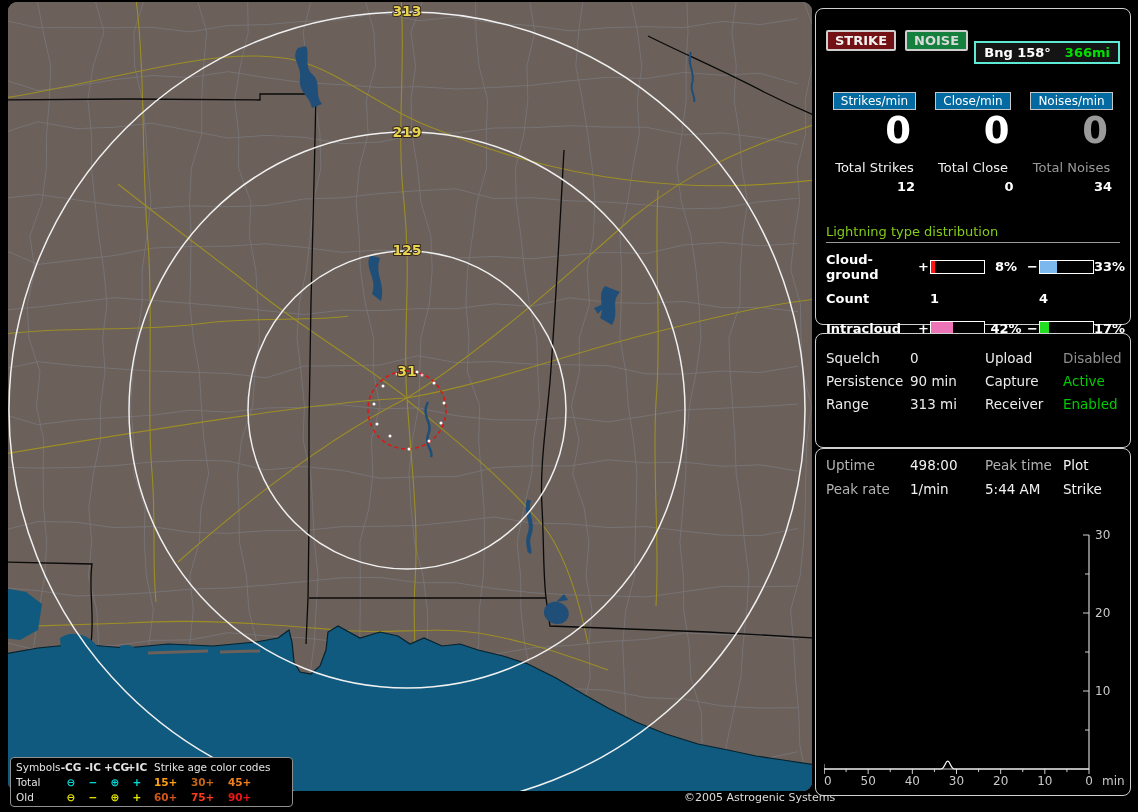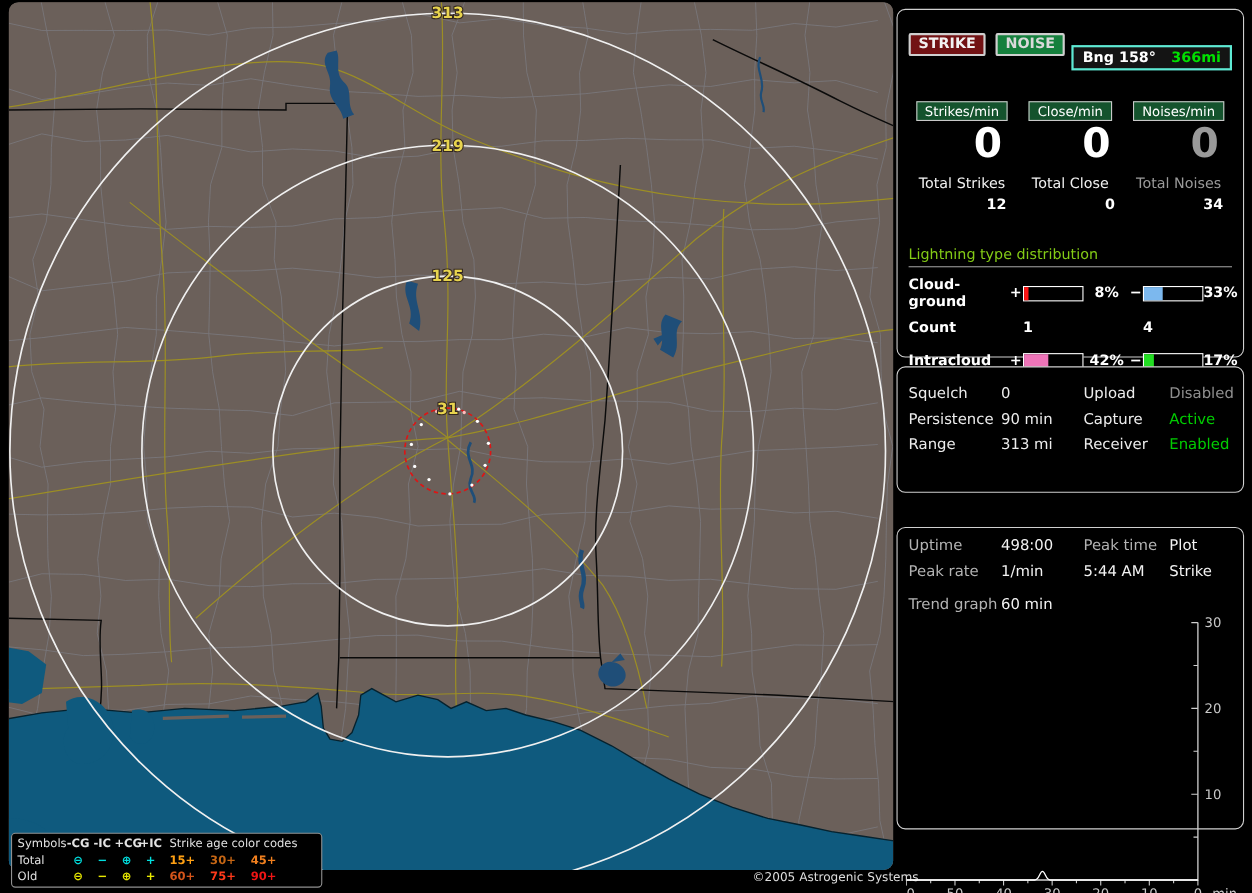--- a/index.html
+++ b/index.html
@@ -19,30 +19,30 @@
   .legend .lrow{display:flex;align-items:center;height:15px;white-space:nowrap;}
   .legend .w-label{width:44px;}
   .legend .w-sym{width:22px;text-align:center;font-weight:bold;}
   .legend .age-area{margin-left:6px;display:flex;}
   .legend .w-age{width:37px;font-weight:bold;}
   
   .panel{position:absolute;left:815px;width:316px;background:#000;border:1px solid #d0d0d0;
          border-radius:8px;box-sizing:border-box;color:#f0f0f0;}
   .panel1{top:8px;height:317px;padding:8px 10px;}
   .panel2{top:333px;height:115px;padding:6px 10px;}
-  .panel3{top:479px;height:275px;padding:6px 10px;}
+  .panel3{top:448px;height:348px;padding:6px 10px;}
   .row-top{display:flex;align-items:center;}
   .btn{font-weight:bold;font-size:13px;padding:1px 7px;border:2px solid #cfcfcf;border-radius:2px;cursor:pointer;}
   .btn-strike{background:#721214;color:#f2f2f2;}
   .btn-noise{background:#15803d;color:#dadada;margin-left:9px;}
   .bearing{margin-left:auto;background:#141414;border:2px solid #5eead4;padding:2px 8px;
            display:flex;gap:14px;font-size:13px;font-weight:bold;color:#fff;margin-top:24px;}
   .counters{display:flex;justify-content:space-between;margin-top:26px;}
   .counter{width:97px;text-align:center;}
-  .counter .hdr{display:inline-block;background:#14532d;color:#fff;font-size:12px;
+  .counter .hdr{display:inline-block;background:#0369a1;color:#fff;font-size:12px;
                 padding:1px 7px;border:1px solid #c8c8c8;cursor:pointer;}
   .counter .rate{font-size:37px;font-weight:bold;color:#fff;text-align:right;
                  padding-right:12px;line-height:1.05;margin-top:2px;}
   .counter .total-label{font-size:13px;color:#f0f0f0;margin-top:9px;}
   .counter .total{font-size:13px;color:#fff;text-align:right;padding-right:8px;margin-top:4px;font-weight:bold;}
   .counter.dim .rate,.counter.dim .total-label{color:#9a9a9a;}
   .dist{margin-top:30px;}
   .dist-title{color:#84cc16;font-size:13px;border-bottom:1px solid #9a9a9a;padding-bottom:3px;}
   .dist-row{display:grid;grid-template-columns:92px 12px 55px 42px 12px 55px 1fr;
             align-items:center;margin-top:9px;font-size:13px;font-weight:bold;color:#fff;}
@@ -301,24 +301,20 @@
       <span class="lbl">Uptime</span>
       <span class="val">498:00</span>
       <span class="lbl">Peak time</span>
       <span class="val">Plot</span>
 
       <span class="lbl">Peak rate</span>
       <span class="val">1/min</span>
       <span class="val">5:44 AM</span>
       <span class="val">Strike</span>
     </div>
-    <div class="trendrow">
-      <span class="lbl">Trend graph</span>
-      <span class="val">60 min</span>
-    </div>
     <svg class="trend-chart" viewBox="0 0 300 268" width="300" height="268">
         <path d="M0,242 H265 V8" fill="none" stroke="#cfcfcf" stroke-width="1.2"></path>
         <line x1="0" y1="237" x2="0" y2="247" stroke="#cfcfcf"></line>
         <line x1="265" y1="242" x2="265" y2="247" stroke="#cfcfcf"></line>
         <line x1="242.91666666666666" y1="242" x2="242.91666666666666" y2="245" stroke="#cfcfcf"></line>
         <line x1="220.83333333333334" y1="242" x2="220.83333333333334" y2="247" stroke="#cfcfcf"></line>
         <line x1="198.75" y1="242" x2="198.75" y2="245" stroke="#cfcfcf"></line>
         <line x1="176.66666666666669" y1="242" x2="176.66666666666669" y2="247" stroke="#cfcfcf"></line>
         <line x1="154.58333333333331" y1="242" x2="154.58333333333331" y2="245" stroke="#cfcfcf"></line>
         <line x1="132.5" y1="242" x2="132.5" y2="247" stroke="#cfcfcf"></line>

